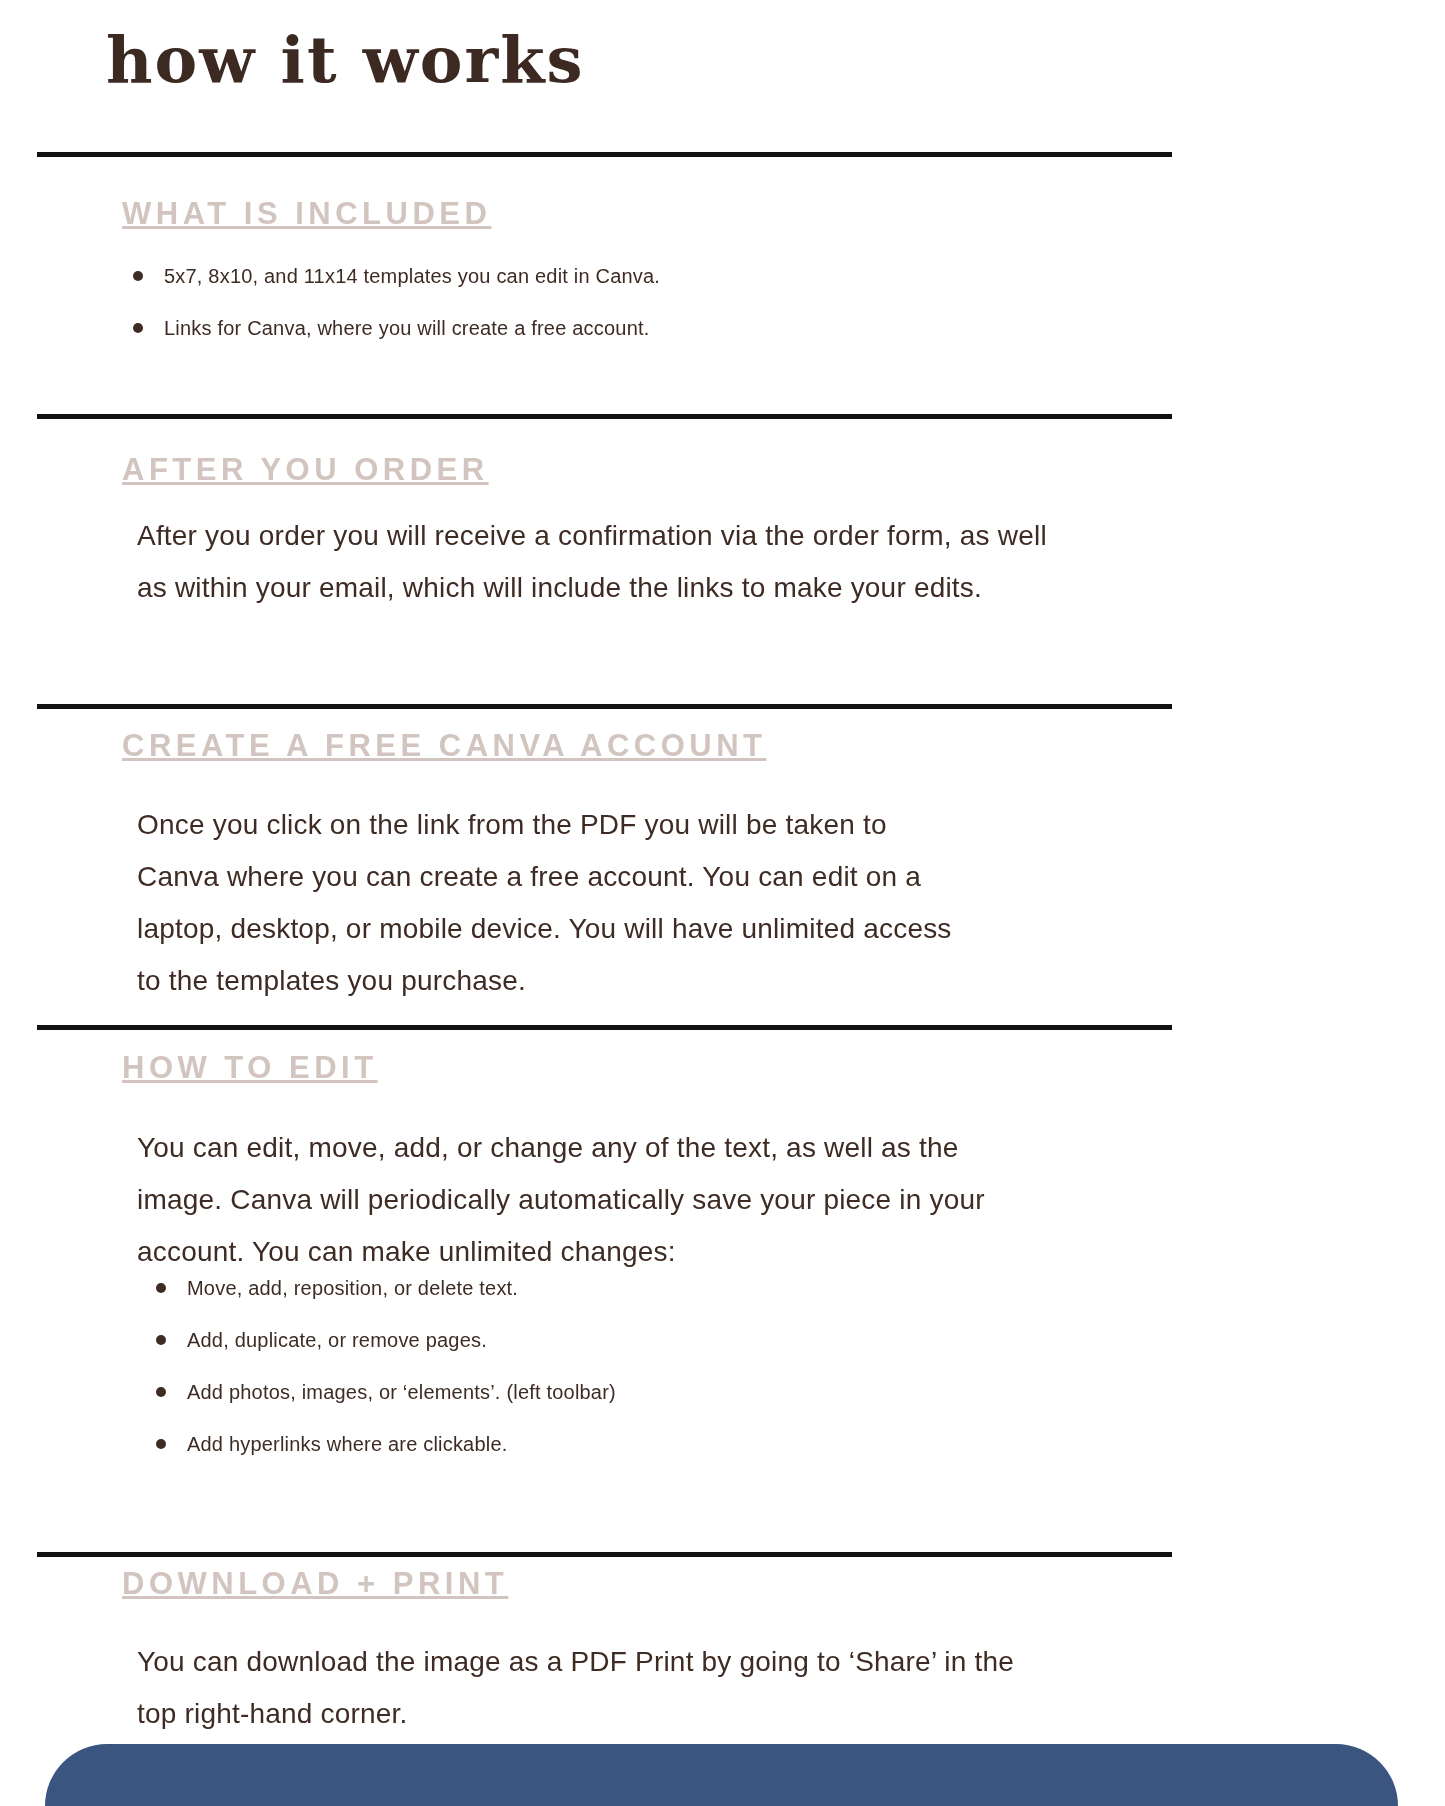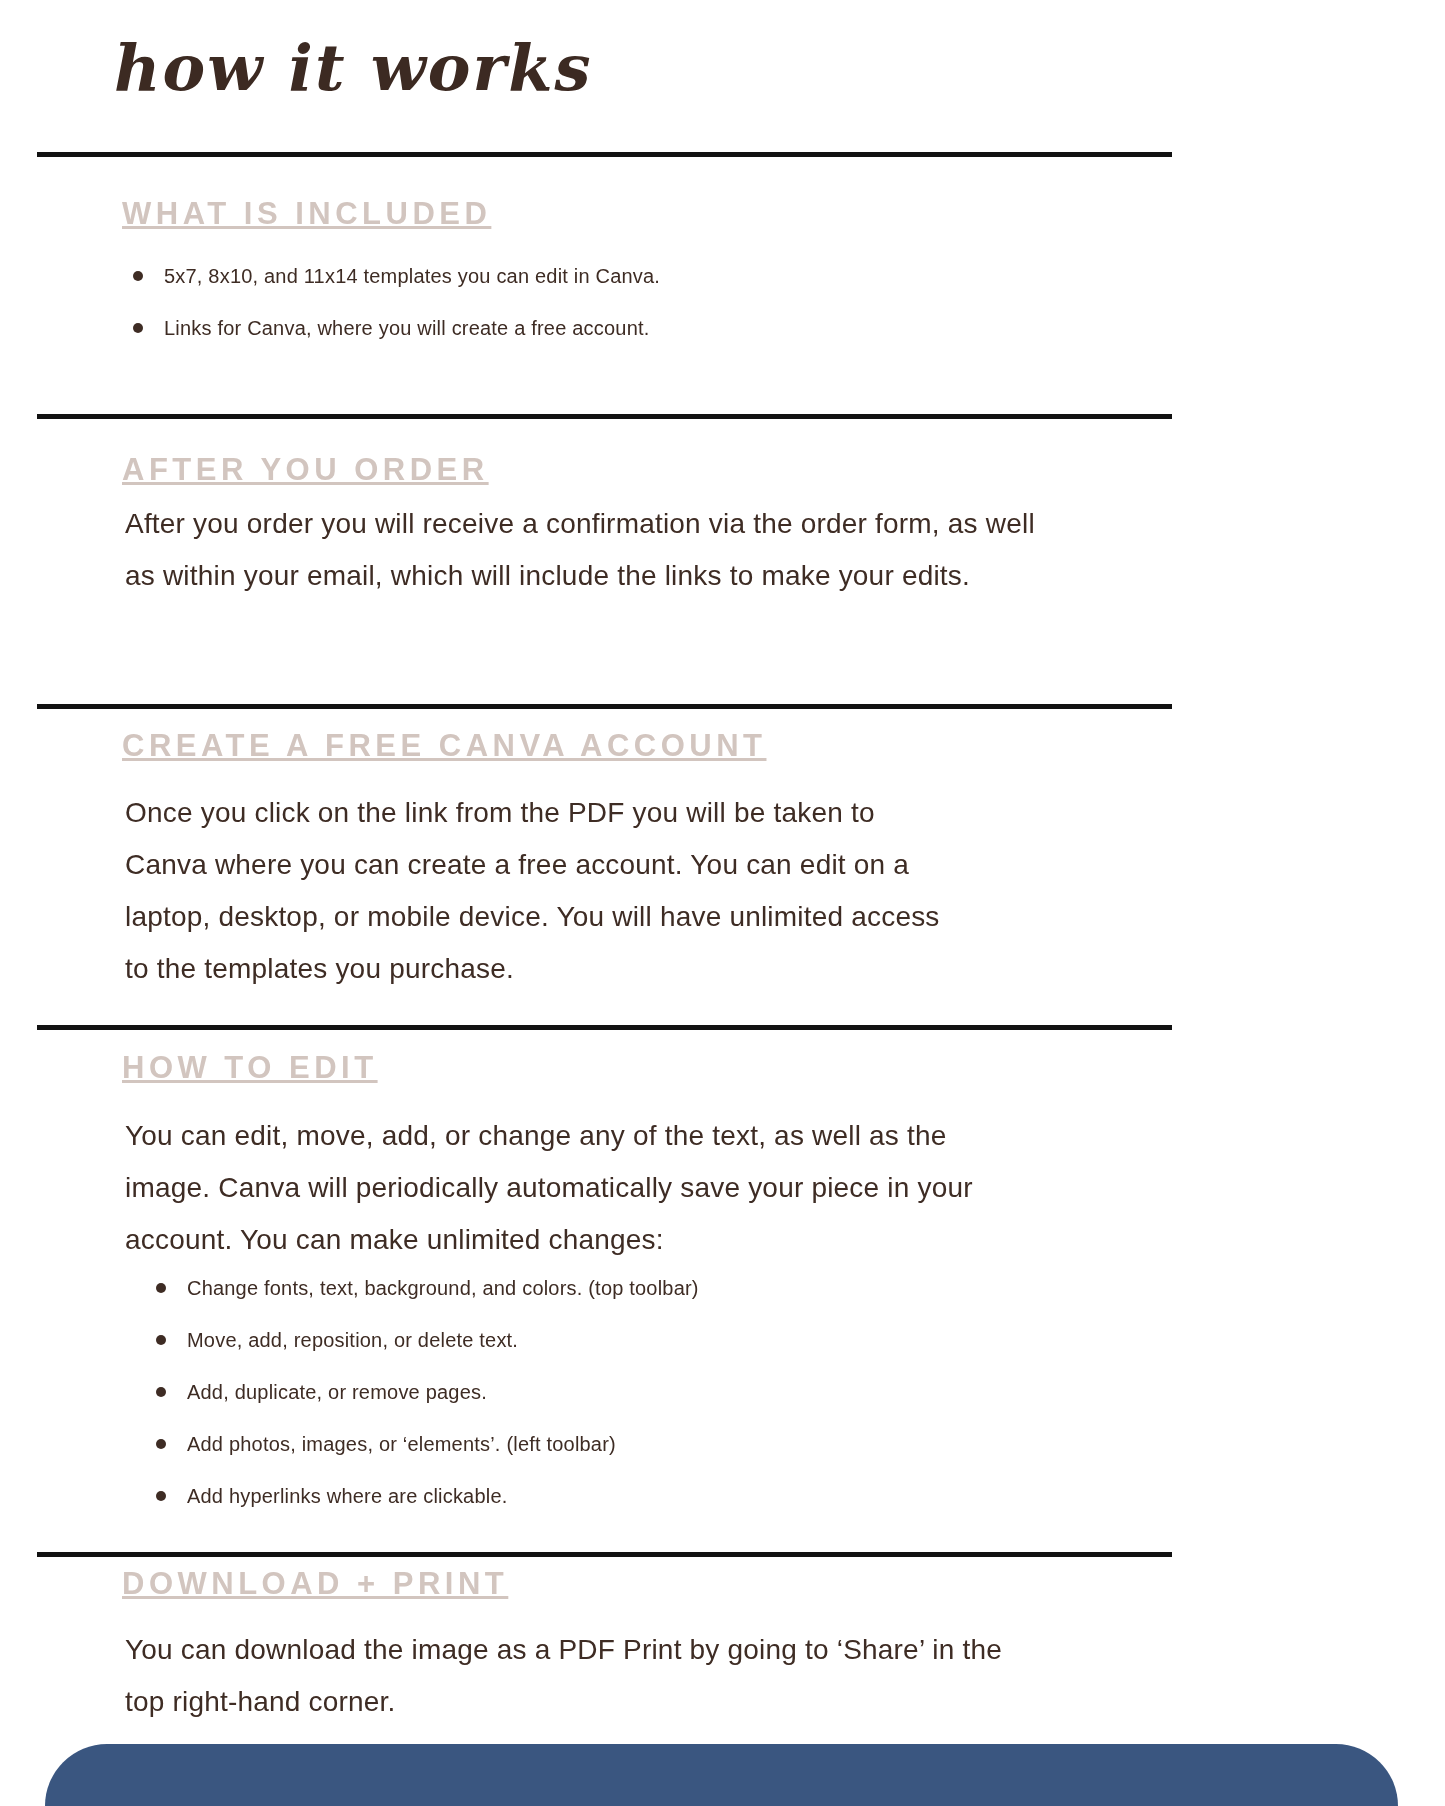--- a/index.html
+++ b/index.html
@@ -10,23 +10,22 @@
     margin: 0 auto;
     background: #ffffff;
     overflow: hidden;
     font-family: "Liberation Sans", sans-serif;
     color: #3e2c24;
   }
   .title {
     position: absolute;
     left: 98px;
     top: 14px;
-    margin: 16px;
+    margin: 8px;
     font-family: "DejaVu Serif", serif;
-    font-style: italic;
     font-weight: 600;
     font-size: 64px;
     letter-spacing: 2px;
     color: #3c2a22;
   }
   .rule {
     position: absolute;
     left: 37px;
     width: 1135px;
     height: 5px;
@@ -39,21 +38,21 @@
     font-size: 31px;
     font-weight: 600;
     letter-spacing: 4.5px;
     color: #d2c5bf;
     white-space: nowrap;
     text-decoration: underline;
   }
   .para {
     position: absolute;
     left: 125px;
-    margin: 0;
+    margin: 12px;
     font-size: 28px;
     line-height: 52px;
     letter-spacing: 0.2px;
   }
   .bullets {
     position: absolute;
     margin: 0;
     padding: 0;
     list-style: none;
     font-size: 20px;
@@ -108,21 +107,20 @@
   <div class="rule" style="top:704px"></div>
 
   <h2 class="heading" style="top:728px">CREATE A FREE CANVA ACCOUNT</h2>
   <p class="para" style="top:787px; width:830px">Once you click on the link from the PDF you will be taken to Canva where you can create a free account. You can edit on a laptop, desktop, or mobile device. You will have unlimited access to the templates you purchase.</p>
 
   <div class="rule" style="top:1025px"></div>
 
   <h2 class="heading" style="top:1050px">HOW TO EDIT</h2>
   <p class="para" style="top:1110px; width:900px">You can edit, move, add, or change any of the text, as well as the image. Canva will periodically automatically save your piece in your account. You can make unlimited changes:</p>
   <ul class="bullets" style="top:1262px; left:150px">
-    <li>Change fonts, text, background, and colors. (top toolbar)</li>
     <li>Move, add, reposition, or delete text.</li>
     <li>Add, duplicate, or remove pages.</li>
     <li>Add photos, images, or ‘elements’. (left toolbar)</li>
     <li>Add hyperlinks where are clickable.</li>
   </ul>
 
   <div class="rule" style="top:1552px"></div>
 
   <h2 class="heading" style="top:1566px">DOWNLOAD + PRINT</h2>
   <p class="para" style="top:1624px; width:880px">You can download the image as a PDF Print by going to ‘Share’ in the top right-hand corner.</p>

